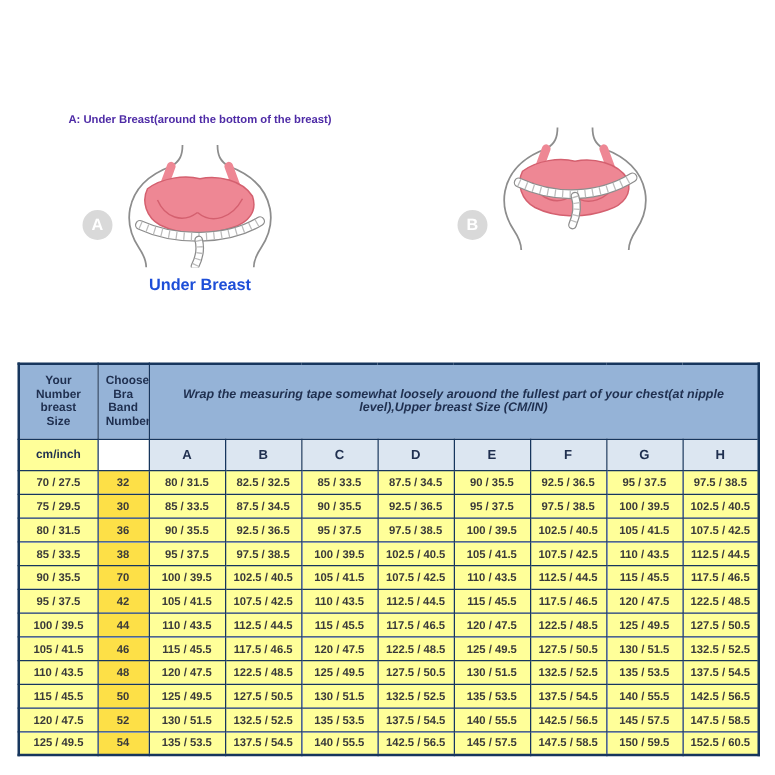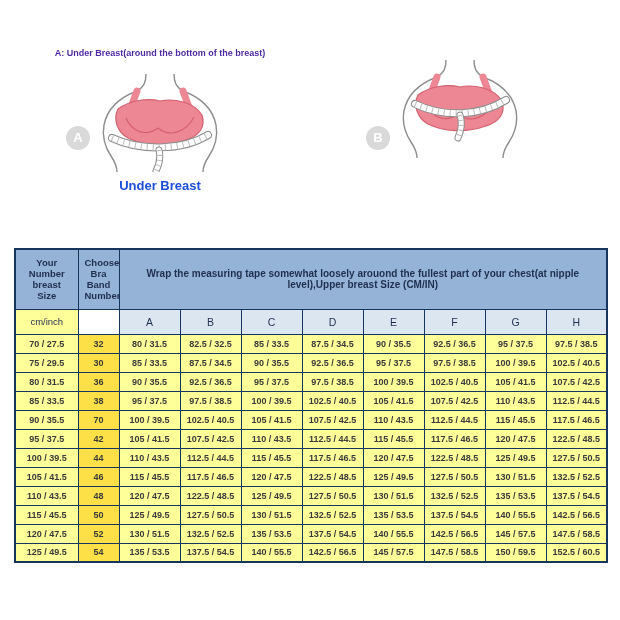--- a/index.html
+++ b/index.html
@@ -1,39 +1,39 @@
 <!DOCTYPE html>
 <html><head>
 <meta charset="utf-8">
 <style>
   * { margin:0; padding:0; box-sizing:border-box; }
   html,body { width:620px; height:620px; background:#ffffff;
               font-family:"Liberation Sans", sans-serif; overflow:hidden; }
 
   
-  .top { display:flex; padding:48px 10px 0 10px; height:196px; }
+  .top { display:flex; padding:48px 10px 0 10px; height:196px;margin-top:42px; }
   .diagram { width:300px; position:relative; text-align:center; }
   .diag-title { font-size:9px; font-weight:bold; color:#4e2ba6; height:14px; }
   .figure-wrap { margin-top:10px; height:100px; }
   .figure-wrap svg { display:block; margin:0 auto; }
   .badge { position:absolute; top:78px; left:56px; width:24px; height:24px;
            border-radius:50%; background:#d9d9d9; color:#ffffff;
            font-size:13px; font-weight:bold; line-height:24px; text-align:center; }
   .diag-caption { margin-top:6px; font-size:13px; font-weight:bold; color:#1d4ed8; }
 
   
   .table-wrap { margin:52px 0 0 14px; }
   table { border-collapse:collapse; table-layout:fixed; width:592px;
           border:2px solid #17365d; }
   th, td { border:1px solid #17365d; text-align:center; vertical-align:middle;
            overflow:hidden; white-space:normal; }
   .hdr1 th { height:60px; background:#95b3d7; color:#1f2f4f;
              font-size:9.5px; font-weight:bold; padding:6px; }
-  .hdr1 th.instruction { font-size:10px; padding:2px 14px; }
-  .hdr2 td { height:25px; font-weight:normal; }
+  .hdr1 th.instruction { font-size:10px; padding:2px 14px;font-style:italic; }
+  .hdr2 td { height:25px; font-weight:bold; }
   .cell-unit { background:#ffff99; color:#1f2f4f; font-size:9.5px; }
   .cell-blank { background:#ffffff; }
   .cell-cup-letter { background:#dce6f1; color:#1f2f4f; font-size:10.5px; }
   tbody td { height:19px; font-size:9px; font-weight:bold; color:#3a3a3a; }
   tbody td.yellow { background:#ffff99; }
   tbody td.band { background:#fde047; }
 </style>
 </head>
 <body>
 

